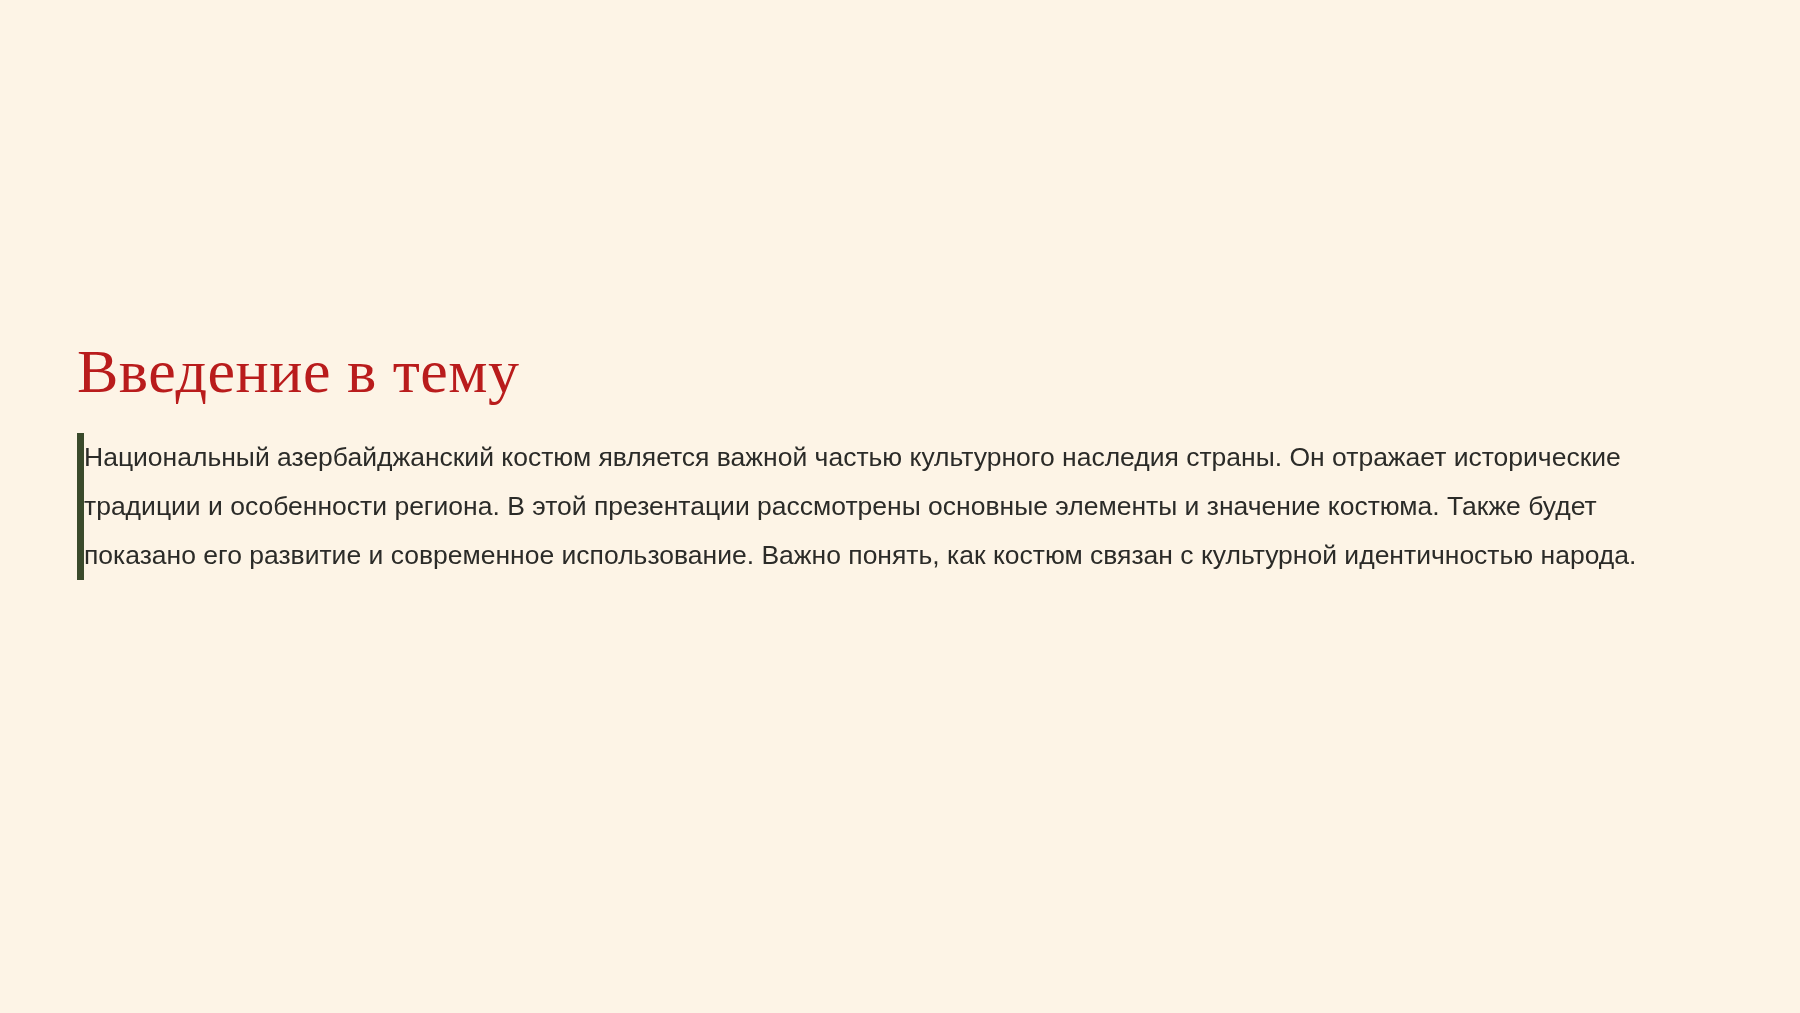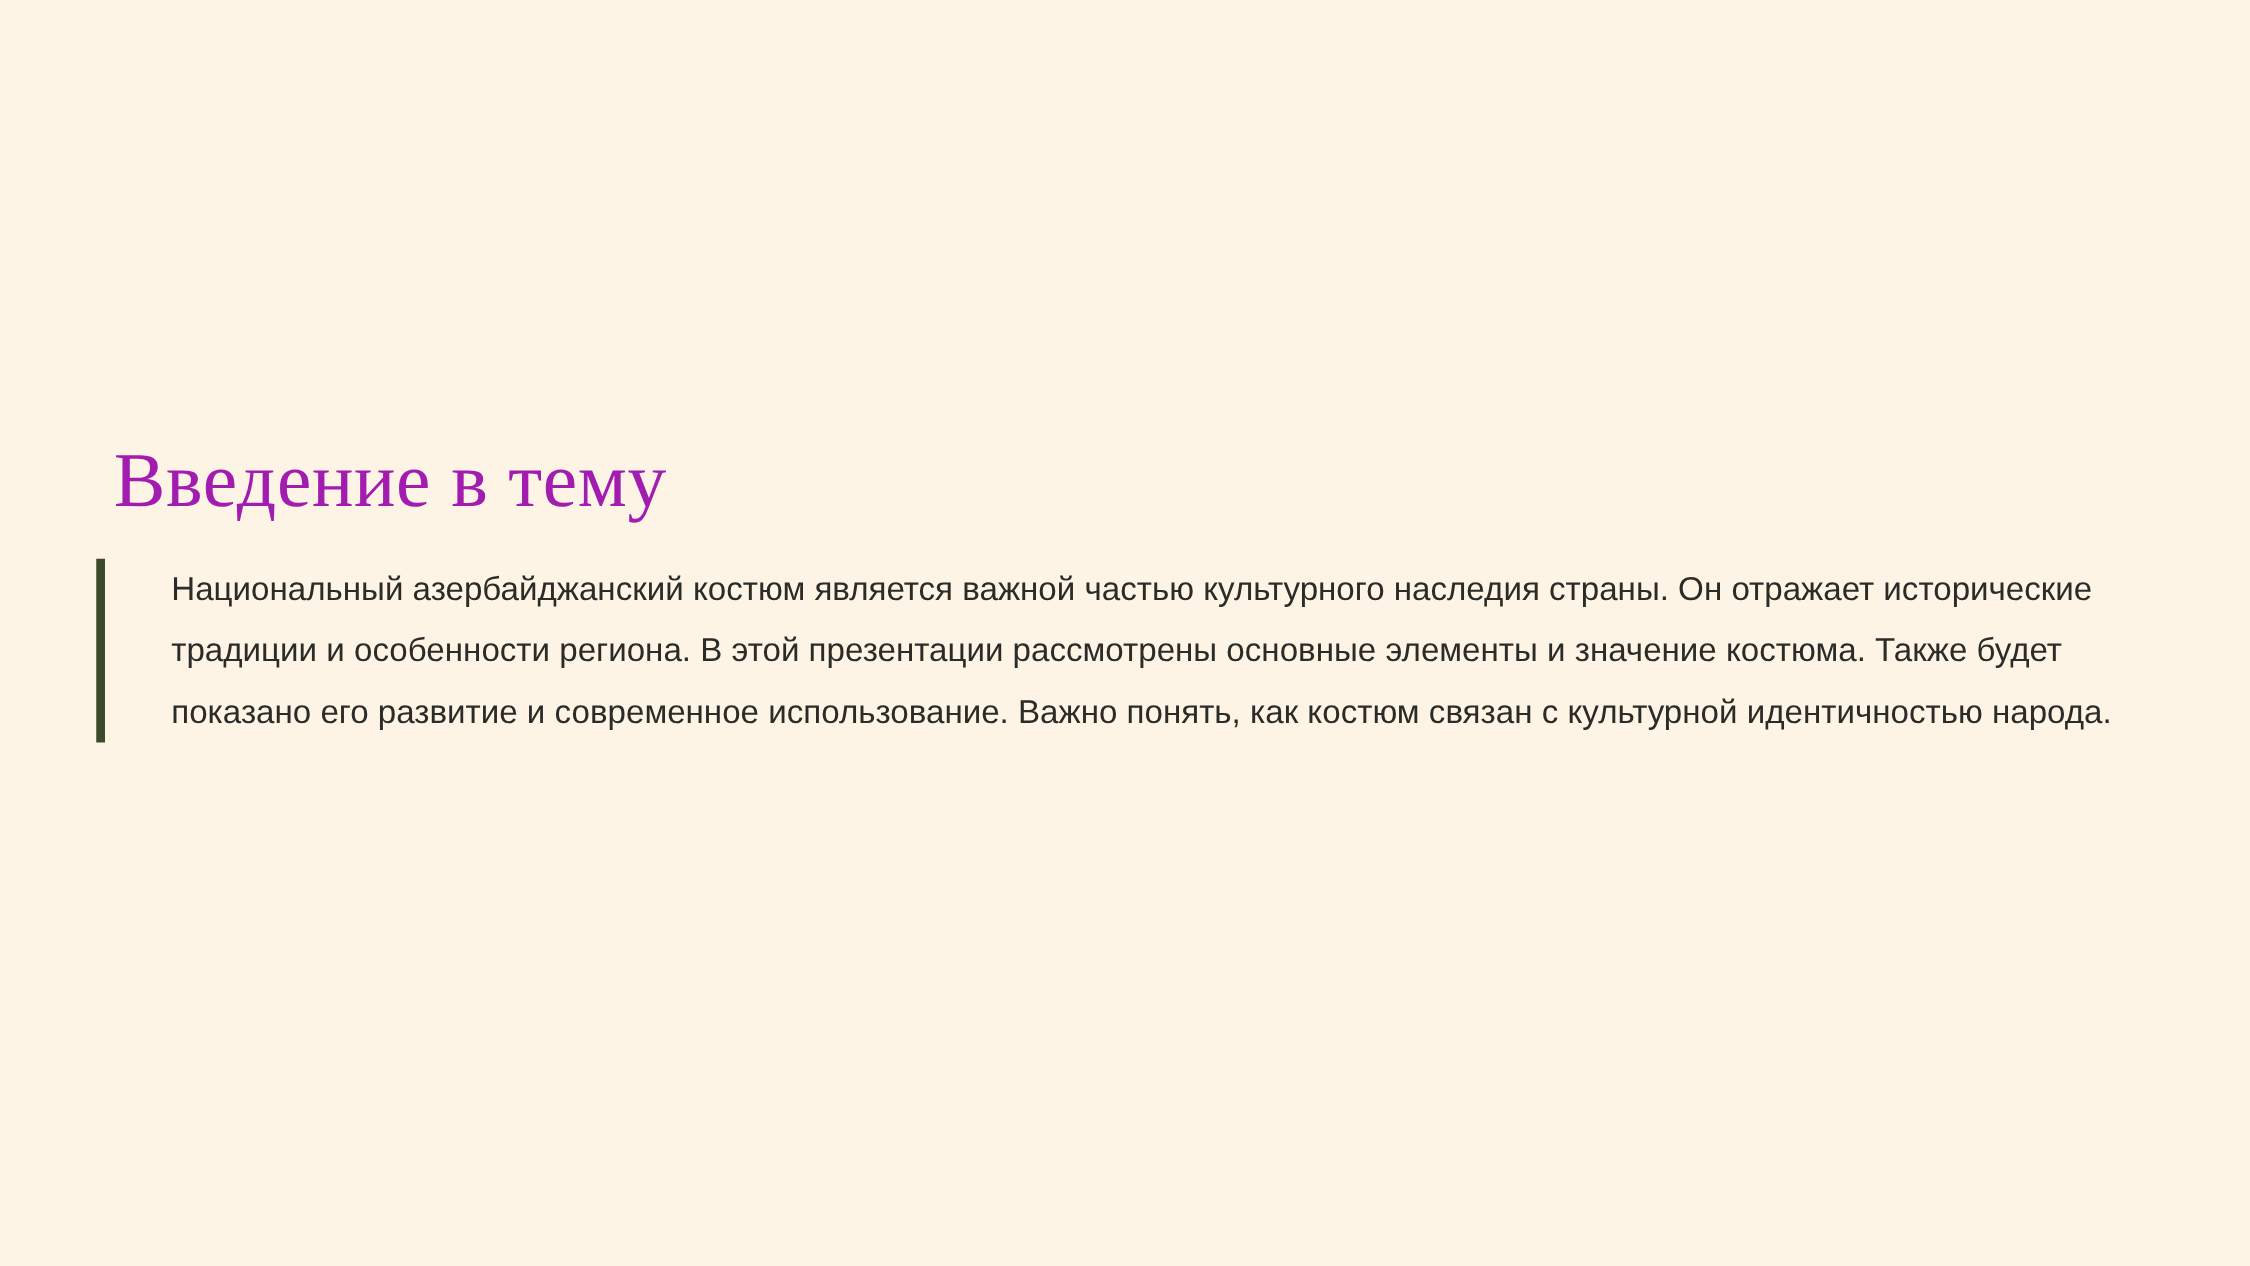--- a/index.html
+++ b/index.html
@@ -23,34 +23,33 @@
   }
 
   .slide-content {
     position: absolute;
     left: 77px;
     top: 338px;
     width: 1650px;
   }
 
   .slide-title {
-    margin: 14px;
+    margin: 0;
     font-family: "Liberation Serif", "DejaVu Serif", serif;
     font-weight: 400;
     font-size: 62px;
     line-height: 1.08;
     letter-spacing: 0.5px;
-    color: #a21caf;
+    color: #b91c1c;
     white-space: nowrap;
   }
 
   .body-block {
     display: block;
     margin-top: 28px;
-    padding-left: 53px;
     border-left: 7px solid #3a4a2b;
     box-sizing: border-box;
   }
 
   .body-paragraph {
     margin: 0;
     font-family: "Liberation Sans", sans-serif;
     font-weight: 400;
     font-size: 26.5px;
     line-height: 49px;

